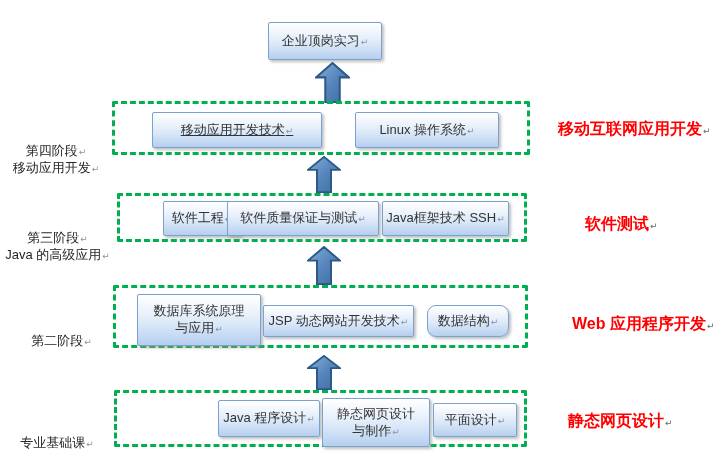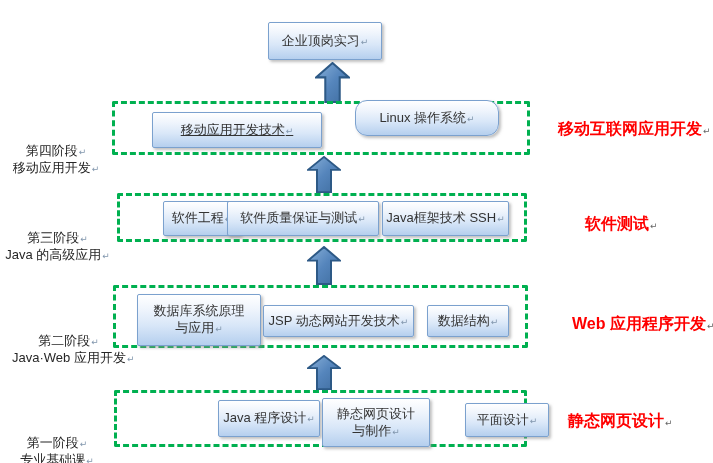--- a/index.html
+++ b/index.html
@@ -54,21 +54,21 @@
   </svg>
 
   <div class="stage" style="left:112px;top:101px;width:412px;height:48px;"></div>
   <div class="phase-label" style="left:0px;top:117px;width:112px;">
     <div><span>第四阶段</span><span class="pil">↵</span></div>
     <div><span>移动应用开发</span><span class="pil">↵</span></div>
   </div>
   <div class="course" style="left:152px;top:112px;width:168px;height:34px;text-decoration:underline;">
     <div><span>移动应用开发技术</span><span class="pil">↵</span></div>
   </div>
-  <div class="course" style="left:355px;top:100px;width:142px;height:34px;border-radius:12px;">
+  <div class="course" style="left:355px;top:112px;width:142px;height:34px;">
     <div><span>Linux 操作系统</span><span class="pil">↵</span></div>
   </div>
   <div class="track" style="left:558px;top:119px;">
     <span>移动互联网应用开发</span><span class="pil">↵</span>
   </div>
 
   <svg class="arrow" style="left:307px;top:156px;" width="34" height="37" viewBox="0 0 34 40" preserveAspectRatio="none">
     <defs>
         <linearGradient id="g2" x1="0" y1="0" x2="1" y2="1">
       <stop offset="0" stop-color="#8ab1d9"></stop>
@@ -102,61 +102,59 @@
         <linearGradient id="g3" x1="0" y1="0" x2="1" y2="1">
       <stop offset="0" stop-color="#8ab1d9"></stop>
           <stop offset="0.5" stop-color="#5585bc"></stop>
           <stop offset="1" stop-color="#3f6d9f"></stop>
     </linearGradient>
       </defs>
     <polygon points="17,1 33,15 24,15 24,39 10,39 10,15 1,15" fill="url(#g3)" stroke="#2d5986" stroke-width="2"></polygon>
   </svg>
 
   <div class="stage" style="left:113px;top:285px;width:409px;height:57px;"></div>
-  <div class="phase-label" style="left:12px;top:307px;width:113px;">
+  <div class="phase-label" style="left:5px;top:307px;width:113px;">
     <div><span>第二阶段</span><span class="pil">↵</span></div>
-    <div><span>Java·Web 应用开发</span><span class="pil">↵</span></div>
   </div>
   <div class="course" style="left:137px;top:294px;width:122px;height:50px;">
     <div><span>数据库系统原理</span></div>
     <div><span>与应用</span><span class="pil">↵</span></div>
   </div>
   <div class="course" style="left:263px;top:305px;width:149px;height:30px;">
     <div><span>JSP 动态网站开发技术</span><span class="pil">↵</span></div>
   </div>
-  <div class="course" style="left:427px;top:305px;width:80px;height:30px;">
+  <div class="course" style="left:427px;top:305px;width:80px;height:30px;border-radius:9px;">
     <div><span>数据结构</span><span class="pil">↵</span></div>
   </div>
   <div class="track" style="left:572px;top:314px;">
     <span>Web 应用程序开发</span><span class="pil">↵</span>
   </div>
 
   <svg class="arrow" style="left:307px;top:355px;" width="34" height="35" viewBox="0 0 34 40" preserveAspectRatio="none">
     <defs>
         <linearGradient id="g4" x1="0" y1="0" x2="1" y2="1">
       <stop offset="0" stop-color="#8ab1d9"></stop>
           <stop offset="0.5" stop-color="#5585bc"></stop>
           <stop offset="1" stop-color="#3f6d9f"></stop>
     </linearGradient>
       </defs>
     <polygon points="17,1 33,15 24,15 24,39 10,39 10,15 1,15" fill="url(#g4)" stroke="#2d5986" stroke-width="2"></polygon>
   </svg>
 
   <div class="stage" style="left:114px;top:390px;width:407px;height:51px;"></div>
   <div class="phase-label" style="left:0px;top:409px;width:114px;">
-    <div><span>第一阶段</span><span class="pil">↵</span></div>
     <div><span>专业基础课</span><span class="pil">↵</span></div>
   </div>
   <div class="course" style="left:218px;top:400px;width:100px;height:35px;">
     <div><span>Java 程序设计</span><span class="pil">↵</span></div>
   </div>
   <div class="course" style="left:322px;top:398px;width:106px;height:47px;">
     <div><span>静态网页设计</span></div>
     <div><span>与制作</span><span class="pil">↵</span></div>
   </div>
-  <div class="course" style="left:433px;top:403px;width:82px;height:32px;margin-left:32px;">
+  <div class="course" style="left:433px;top:403px;width:82px;height:32px;">
     <div><span>平面设计</span><span class="pil">↵</span></div>
   </div>
   <div class="track" style="left:568px;top:411px;">
     <span>静态网页设计</span><span class="pil">↵</span>
   </div>
 
 </div>
 
 </body></html>

